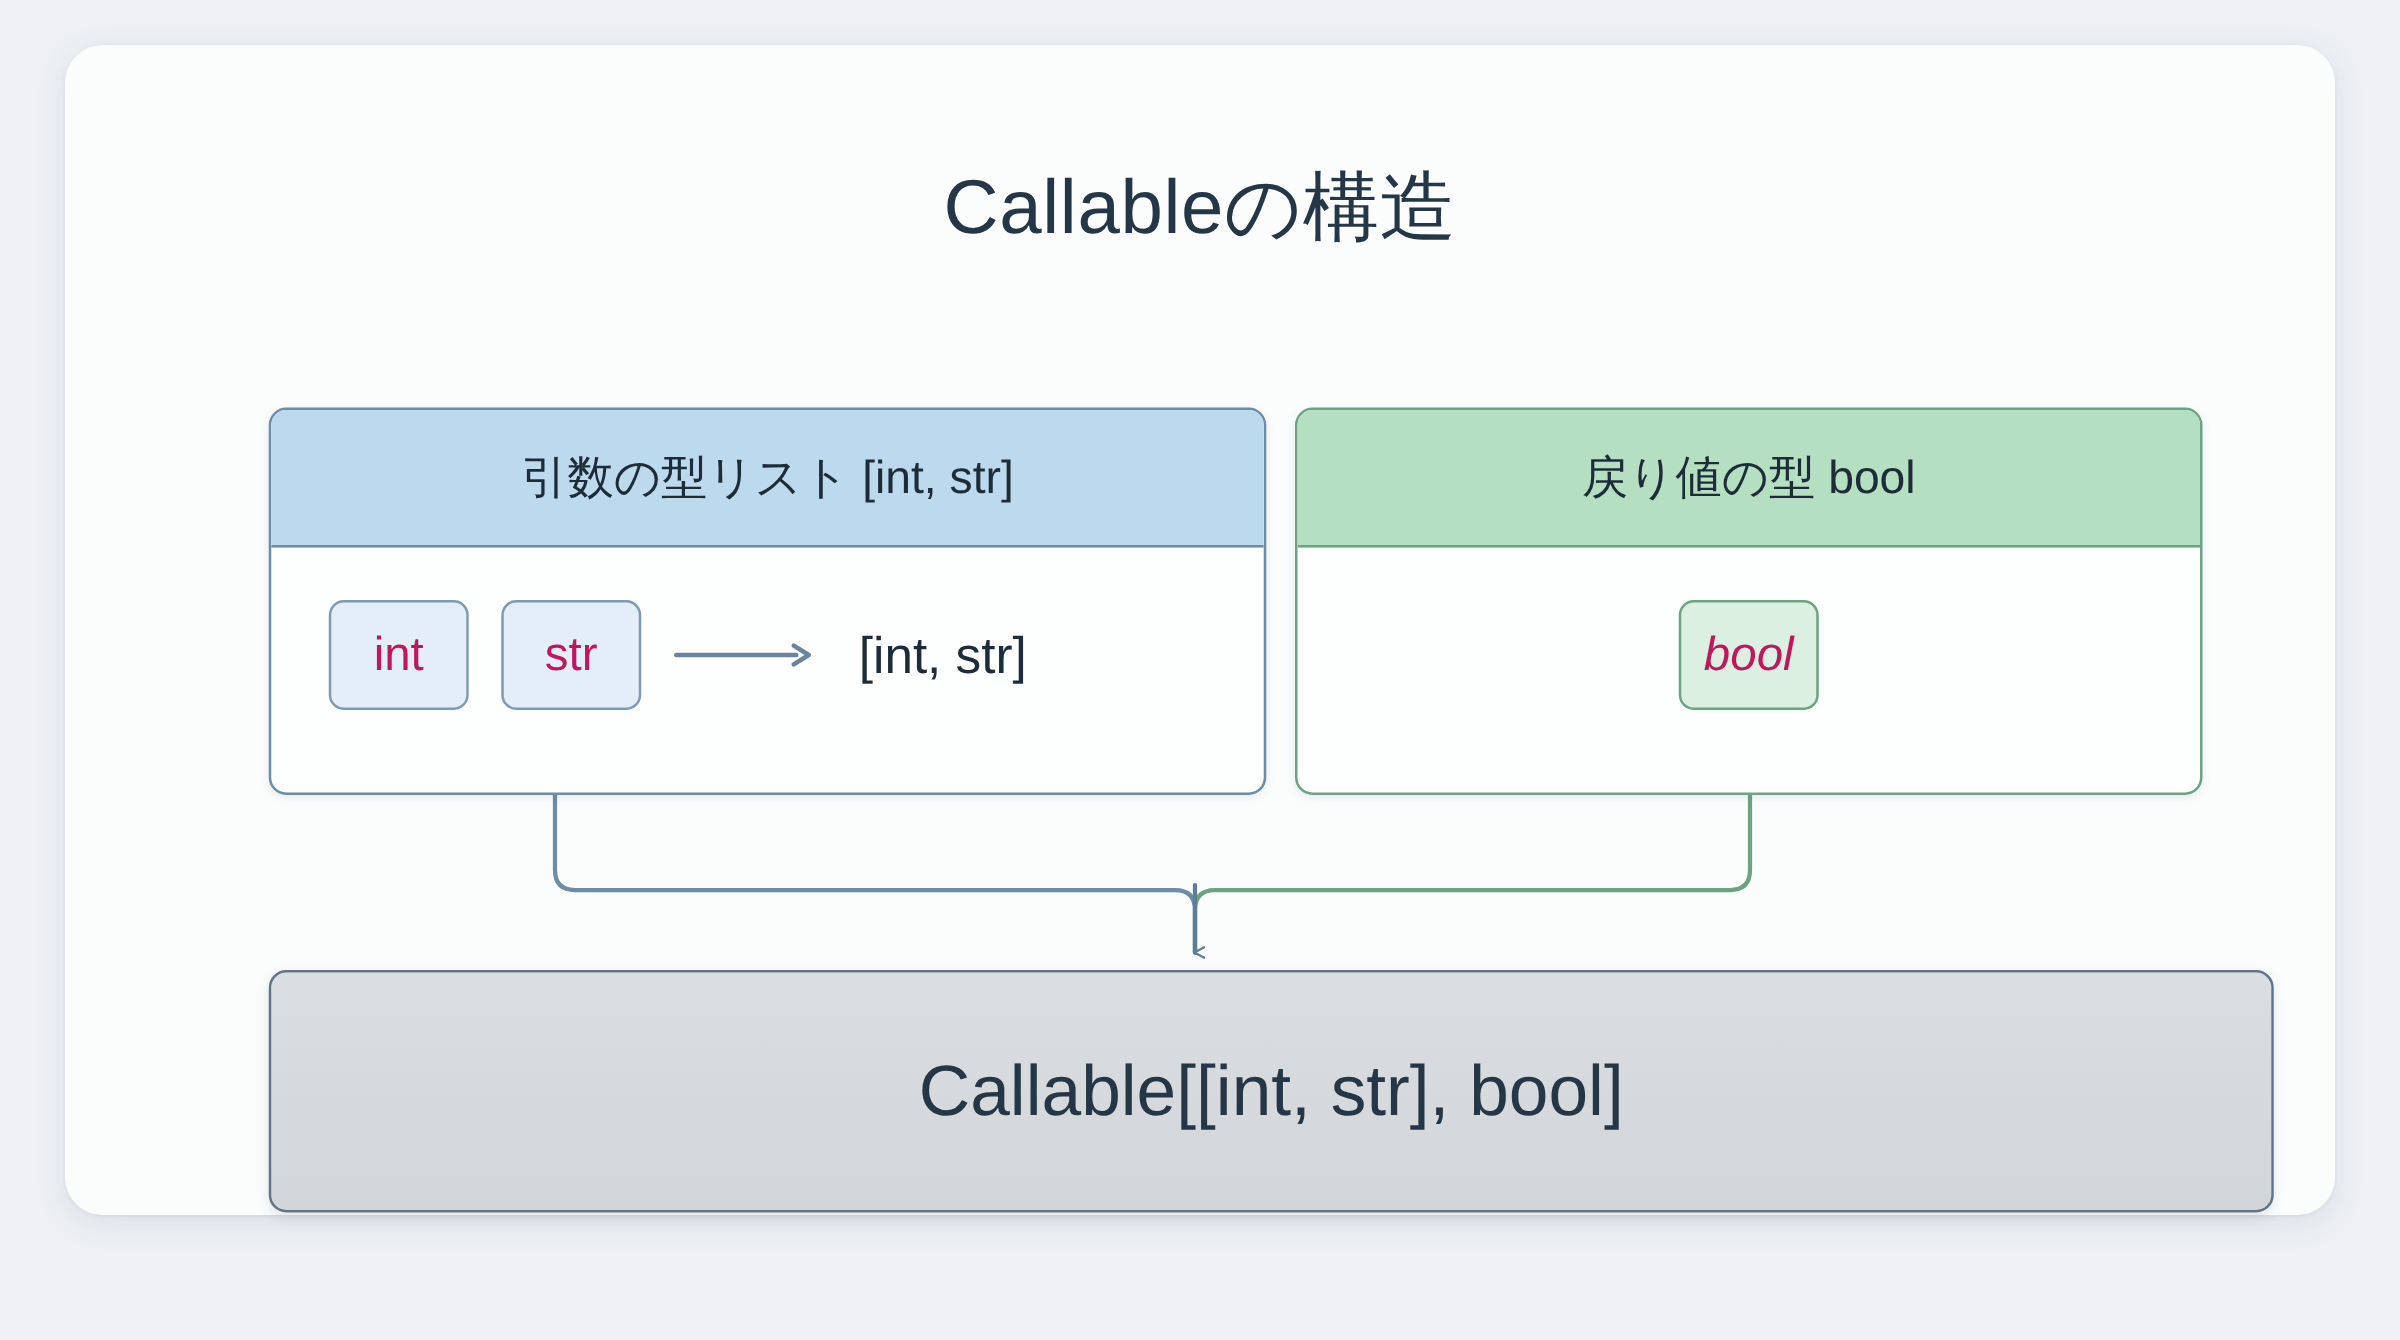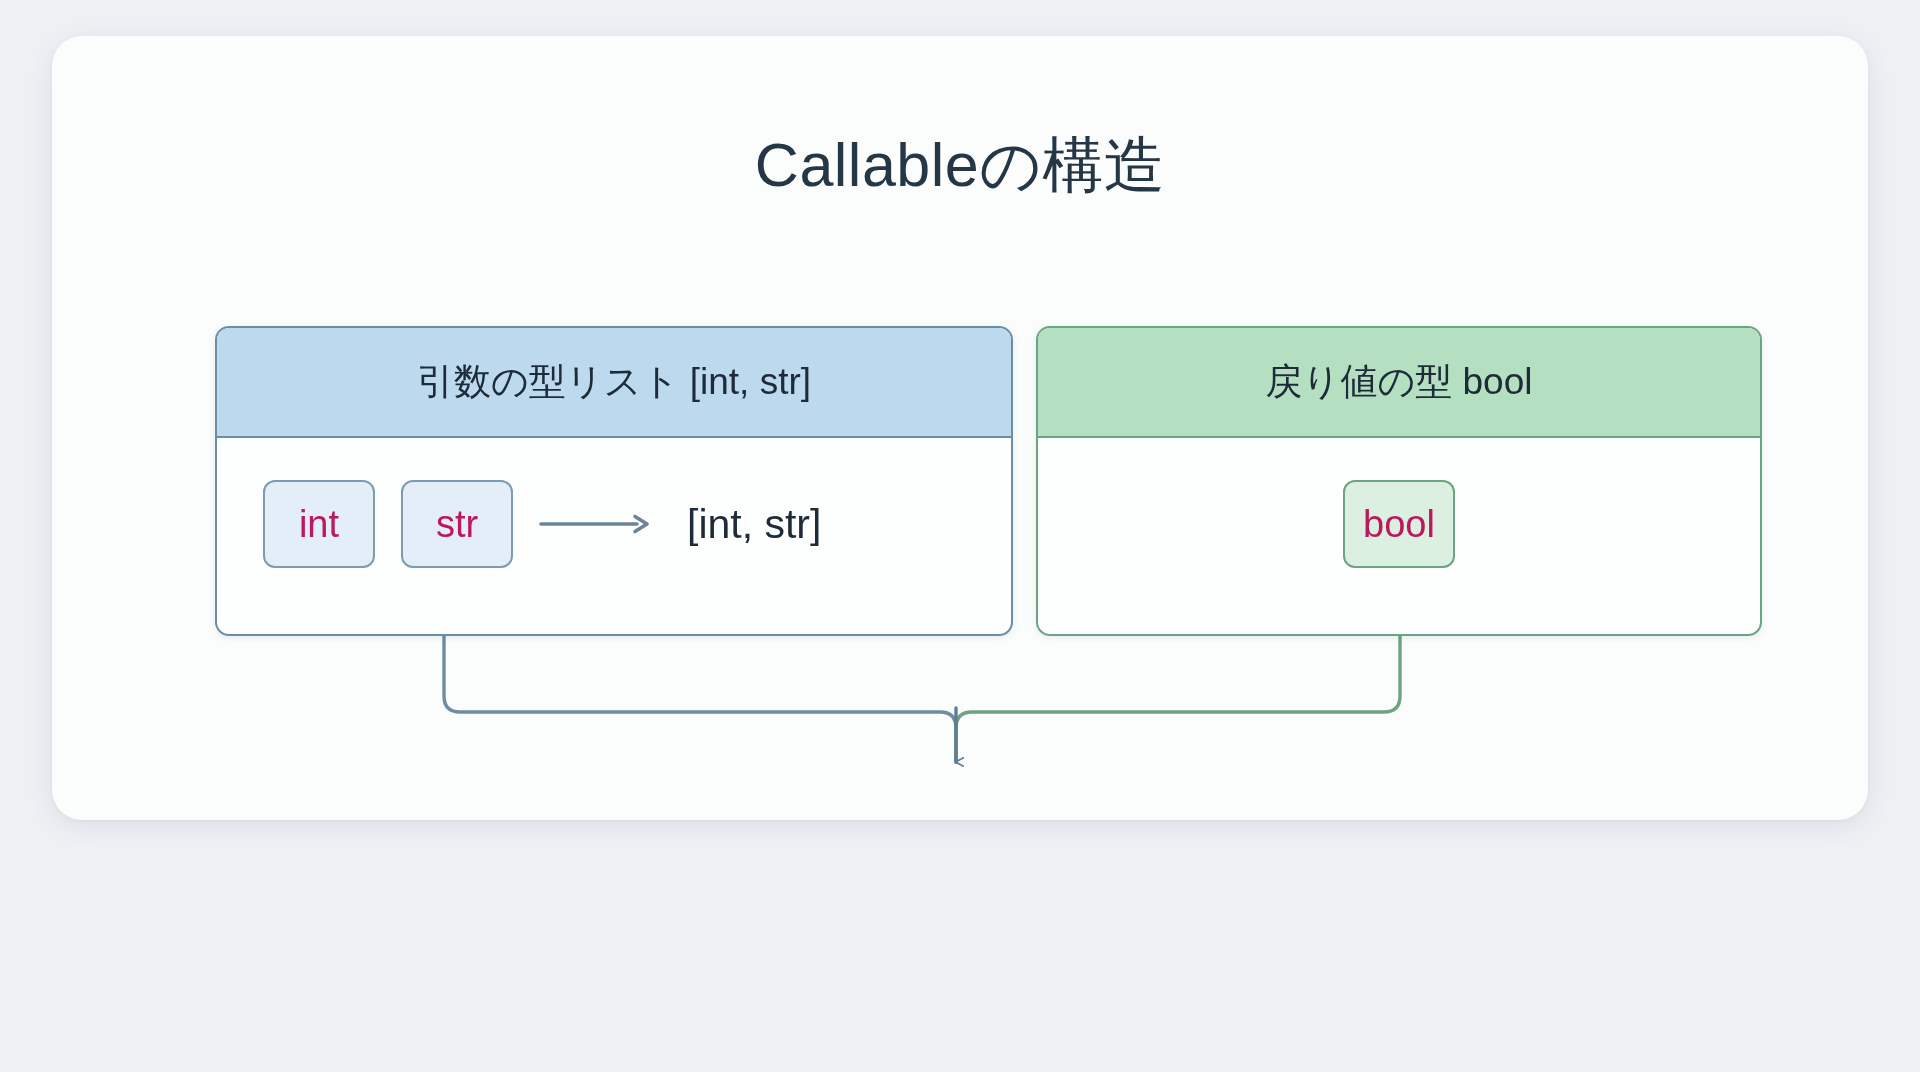--- a/index.html
+++ b/index.html
@@ -20,21 +20,21 @@
     width: 1920px;
     height: 1072px;
   }
 
   
   .card {
     position: absolute;
     left: 52px;
     top: 36px;
     width: 1816px;
-    height: 784px;
+    height: 936px;
     background: #fbfdfd;
     border-radius: 30px;
     box-shadow: 0 6px 26px rgba(60, 75, 95, 0.10),
                 0 1px 3px rgba(60, 75, 95, 0.06);
   }
 
   
   .title {
     position: absolute;
     left: 0;
@@ -141,20 +141,21 @@
 
   
   .ret-chip-wrap {
     position: absolute;
     left: 0;
     top: 42px;
     width: 100%;
     display: flex;
     justify-content: center;
     box-sizing: border-box;
+    font-style: italic;
   }
 
   
   #connectors {
     position: absolute;
     left: 0;
     top: 0;
     width: 1816px;
     height: 1000px;
     pointer-events: none;
@@ -222,15 +223,18 @@
 
     <div class="panel panel-ret">
       <div class="panel-head">戻り値の型 bool</div>
       <div class="panel-body">
         <div class="ret-chip-wrap">
           <div class="chip chip-green">bool</div>
         </div>
       </div>
     </div>
 
+    <div class="result-bar">
+      <div class="result-text">Callable[[int, str], bool]</div>
+    </div>
 
   </div>
 </div>
 
 </body></html>

